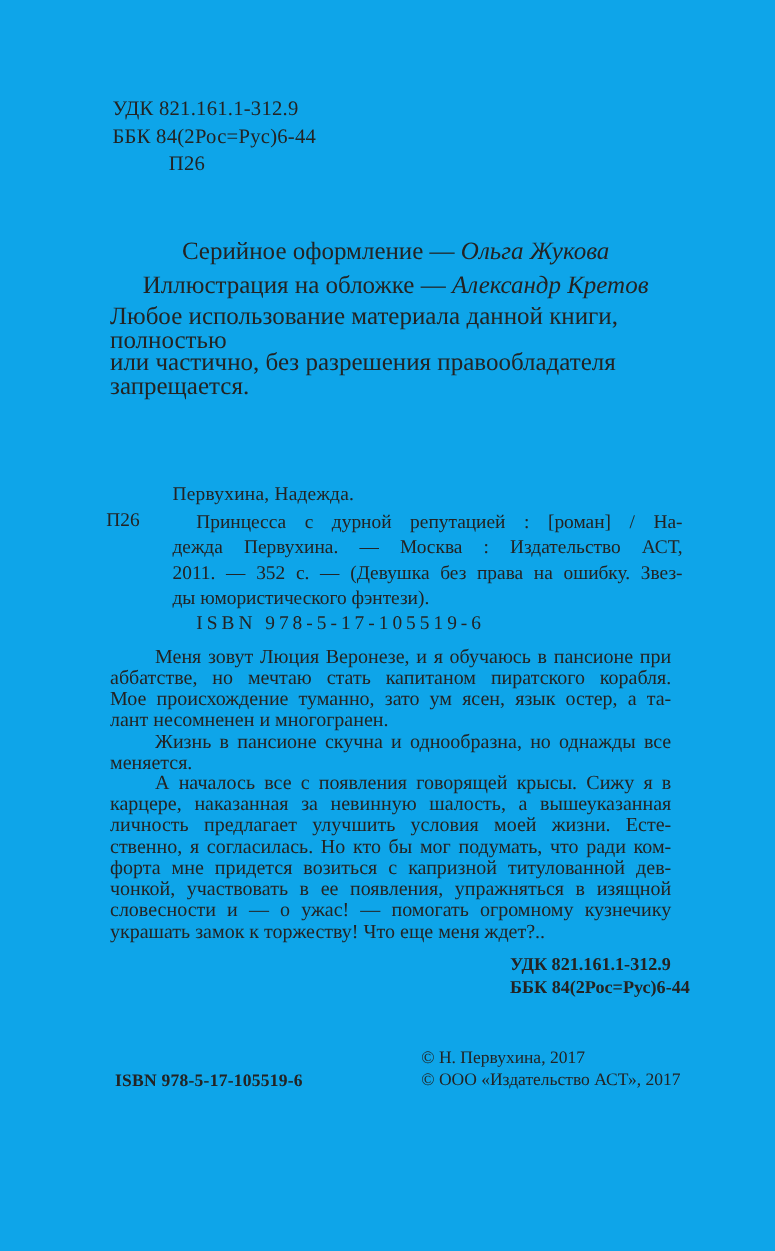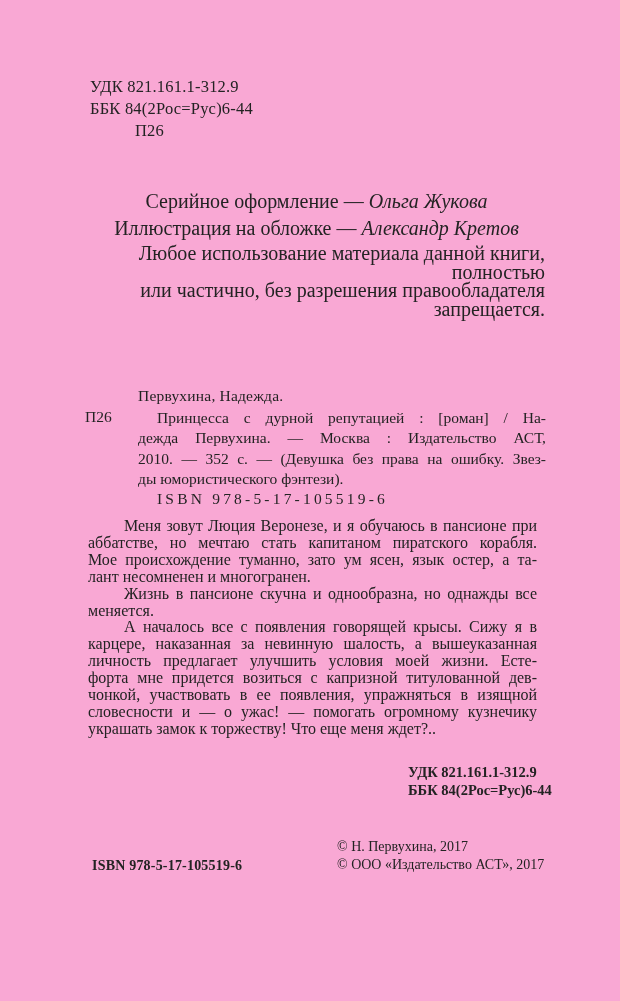--- a/index.html
+++ b/index.html
@@ -1,33 +1,33 @@
 <!DOCTYPE html>
 <html><head>
 <meta charset="utf-8">
 <style>
   html, body { margin: 0; padding: 0; background: #ffffff; }
   body {
     width: 620px; height: 1001px; position: relative;
     font-family: "Liberation Serif", "DejaVu Serif", serif;
     color: #232323;
   }
-  .page { position: absolute; inset: 0; background: #f9a8d4; overflow: hidden; }
+  .page { position: absolute; inset: 0; background: #0ea5e9; overflow: hidden; }
 
   
   #top-imprint { position: absolute; left: 90px; top: 76px; font-size: 16.5px; line-height: 22px; letter-spacing: 0.2px; }
   #top-imprint .code { padding-left: 45px; }
 
   
   .centered { position: absolute; left: 88px; width: 457px; text-align: center; font-size: 20px; }
   #credit-series { top: 190px; }
   #credit-cover  { top: 217px; }
   #legal         { top: 244px; line-height: 18.5px; }
   .it { font-style: italic; }
-  .center-lines .line { text-align: right; }
+  .center-lines .line { text-align: left; }
 
   
   #card-author { position: absolute; left: 138px; top: 387px; font-size: 15.5px; font-weight: normal; letter-spacing: 0.2px; }
   #card-code   { position: absolute; left: 85px;  top: 408px; font-size: 15.5px; }
   #card-desc   { position: absolute; left: 138px; top: 408px; width: 408px; font-size: 15.5px; line-height: 20.4px; }
   #card-desc .line:first-child { text-indent: 19px; font-family: Liberation Serif, serif; }
   #card-isbn   { position: absolute; left: 157px; top: 490px; font-size: 15.5px; letter-spacing: 3.2px; }
 
   
   #annotation { position: absolute; left: 88px; top: 518px; width: 449px; font-size: 16px; line-height: 16.9px; }
@@ -68,40 +68,41 @@
   <div id="legal" class="centered center-lines">
       <div class="line">Любое использование материала данной книги, полностью</div>
       <div class="line">или частично, без разрешения правообладателя запрещается.</div>
     </div>
 
   <div id="card-author">Первухина, Надежда.</div>
   <div id="card-code">П26</div>
   <div id="card-desc" class="justify-lines">
       <div class="line">Принцесса с дурной репутацией : [роман] / На-</div>
       <div class="line">дежда Первухина. — Москва : Издательство АСТ,</div>
-      <div class="line">2010. — 352 с. — (Девушка без права на ошибку. Звез-</div>
+      <div class="line">2011. — 352 с. — (Девушка без права на ошибку. Звез-</div>
       <div class="line">ды юмористического фэнтези).</div>
     </div>
   <div id="card-isbn">ISBN 978-5-17-105519-6</div>
 
   <div id="annotation">
     <div class="par justify-lines">
         <div class="line">Меня зовут Люция Веронезе, и я обучаюсь в пансионе при</div>
         <div class="line">аббатстве, но мечтаю стать капитаном пиратского корабля.</div>
         <div class="line">Мое происхождение туманно, зато ум ясен, язык остер, а та-</div>
         <div class="line">лант несомненен и многогранен.</div>
       </div>
     <div class="par justify-lines">
         <div class="line">Жизнь в пансионе  скучна и однообразна, но однажды все</div>
         <div class="line">меняется.</div>
       </div>
     <div class="par justify-lines">
         <div class="line">А началось все с появления говорящей крысы. Сижу я в</div>
         <div class="line">карцере, наказанная за невинную шалость, а вышеуказанная</div>
         <div class="line">личность предлагает улучшить условия моей жизни. Есте-</div>
+        <div class="line">ственно, я согласилась. Но кто бы мог подумать, что ради ком-</div>
         <div class="line">форта мне придется возиться с капризной титулованной дев-</div>
         <div class="line">чонкой, участвовать в ее появления, упражняться в изящной</div>
         <div class="line">словесности и — о ужас! — помогать огромному кузнечику</div>
         <div class="line">украшать замок к торжеству! Что еще меня ждет?..</div>
       </div>
   </div>
 
   <div id="bottom-imprint">
     <div>УДК 821.161.1-312.9</div>
     <div>ББК 84(2Рос=Рус)6-44</div>

